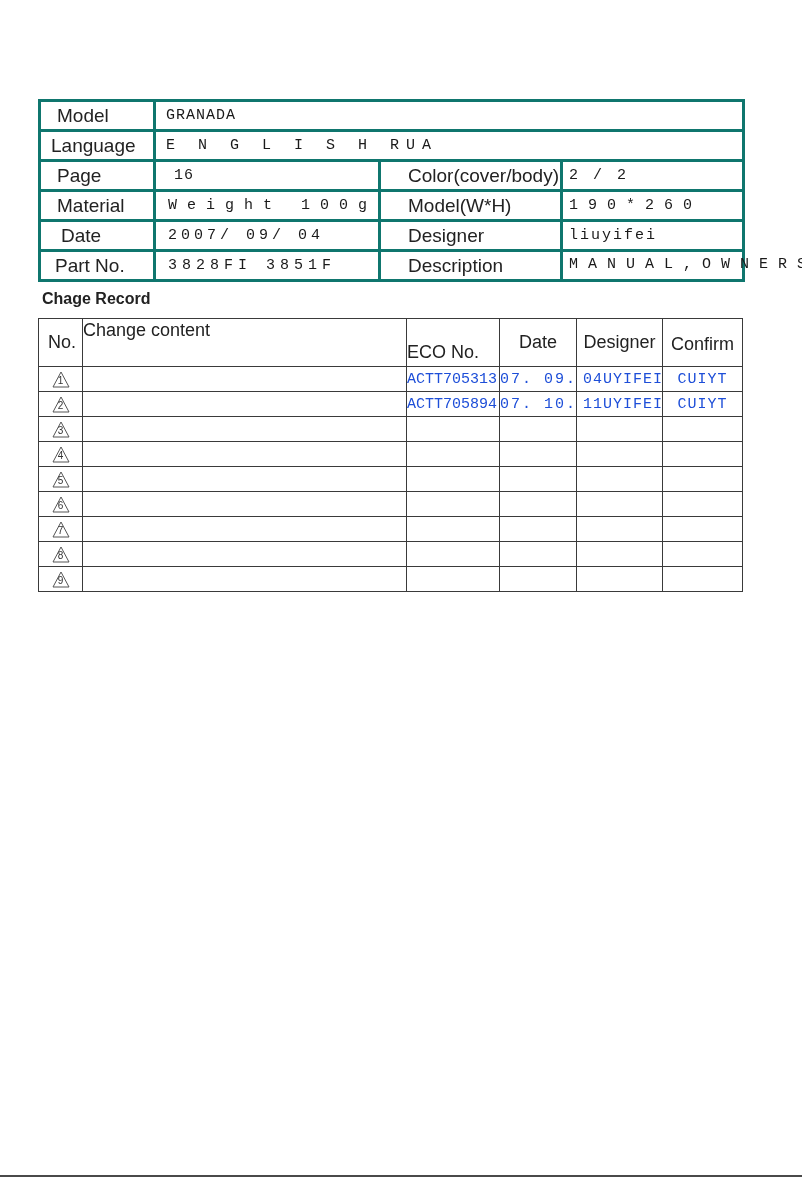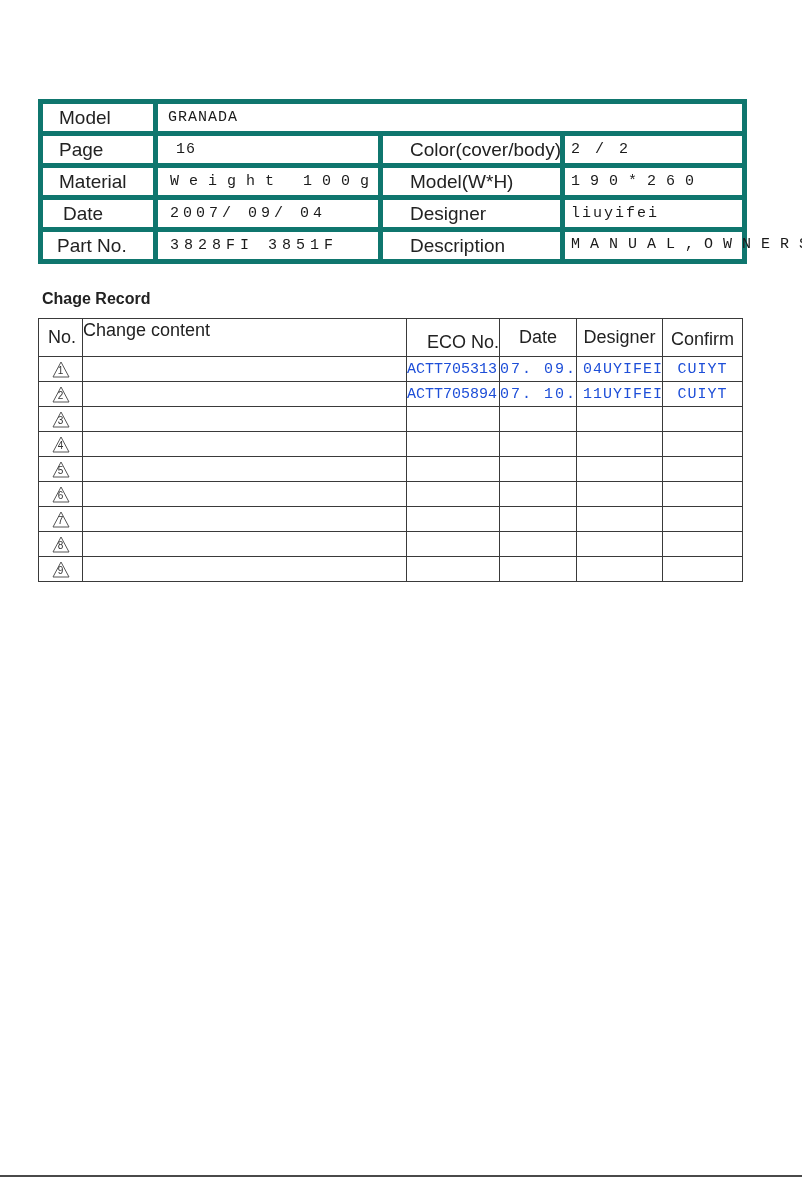--- a/index.html
+++ b/index.html
@@ -1,19 +1,19 @@
 <!DOCTYPE html>
 <html><head>
 <meta charset="utf-8">
 <style>
   html, body { margin: 0; padding: 0; background: #ffffff; }
   body { width: 802px; height: 1177px; position: relative; overflow: hidden; font-family: "Liberation Sans", sans-serif; color: #1a1a1a; }
 
   .info-table { position: absolute; left: 38px; top: 99px; width: 704px; border-collapse: collapse; table-layout: fixed; }
-  .info-table td { border: 5px solid #0f766e; height: 27px; padding: 0; vertical-align: middle; overflow: visible; white-space: nowrap; }
+  .info-table td { border: 3px solid #0f766e; height: 27px; padding: 0; vertical-align: middle; overflow: visible; white-space: nowrap; }
   .info-table .lbl { font-size: 19px; padding-left: 16px; color: #222; }
   .info-table .lbl.tight { padding-left: 10px; }
   .info-table .lbl.mid { padding-left: 13px; }
   .info-table .val { font-family: "Liberation Mono", "DejaVu Sans Mono", monospace; font-size: 15px; padding-left: 10px; color: #1a1a1a; letter-spacing: 1px; }
   .info-table .val.spaced { letter-spacing: 7px; }
   .info-table .val.wide { letter-spacing: 10px; }
   .info-table .rlbl { font-size: 19px; padding-left: 27px; color: #222; }
   .info-table .val.overflow { position: relative; }
   .info-table .val.overflow span { position: absolute; left: 6px; top: 4px; white-space: nowrap; }
 
@@ -45,20 +45,24 @@
       <col style="width:225px">
       <col style="width:182px">
       <col style="width:182px">
   </colgroup>
   <tbody>
       <tr>
     <td class="lbl">Model</td>
     <td class="val" colspan="3">GRANADA</td>
   </tr>
   <tr>
+    <td class="lbl tight">Language</td>
+    <td class="val spaced" colspan="3">E N G L I S H  RUA</td>
+  </tr>
+  <tr>
     <td class="lbl">Page</td>
     <td class="val" style="padding-left:18px">16</td>
     <td class="rlbl">Color(cover/body)</td>
     <td class="val" style="padding-left:6px;letter-spacing:3px">2 / 2</td>
   </tr>
   <tr>
     <td class="lbl">Material</td>
     <td class="val wide" style="padding-left:12px">Weight 100g</td>
     <td class="rlbl">Model(W*H)</td>
     <td class="val wide" style="padding-left:6px">190*260</td>
@@ -88,21 +92,21 @@
       <col style="width:324px">
       <col style="width:93px">
       <col style="width:77px">
       <col style="width:86px">
       <col style="width:80px">
   </colgroup>
   <thead>
     <tr>
       <th class="no-col">No.</th>
       <th style="text-align:left;vertical-align:top;padding-top:1px">Change content</th>
-      <th style="text-align:right;padding-top:10px">ECO No.</th>
+      <th style="text-align:left;padding-top:20px">ECO No.</th>
       <th style="text-align:center">Date</th>
       <th style="text-align:center">Designer</th>
       <th style="text-align:center;padding-top:3px">Confirm</th>
     </tr>
   </thead>
   <tbody>
     <tr>
       <td class="num"><span class="tri"><svg width="18" height="17" viewBox="0 0 18 17">
               <polygon points="9,1 17,16 1,16" fill="none" stroke="#555" stroke-width="1"></polygon>
             </svg><span>1</span></span></td>

